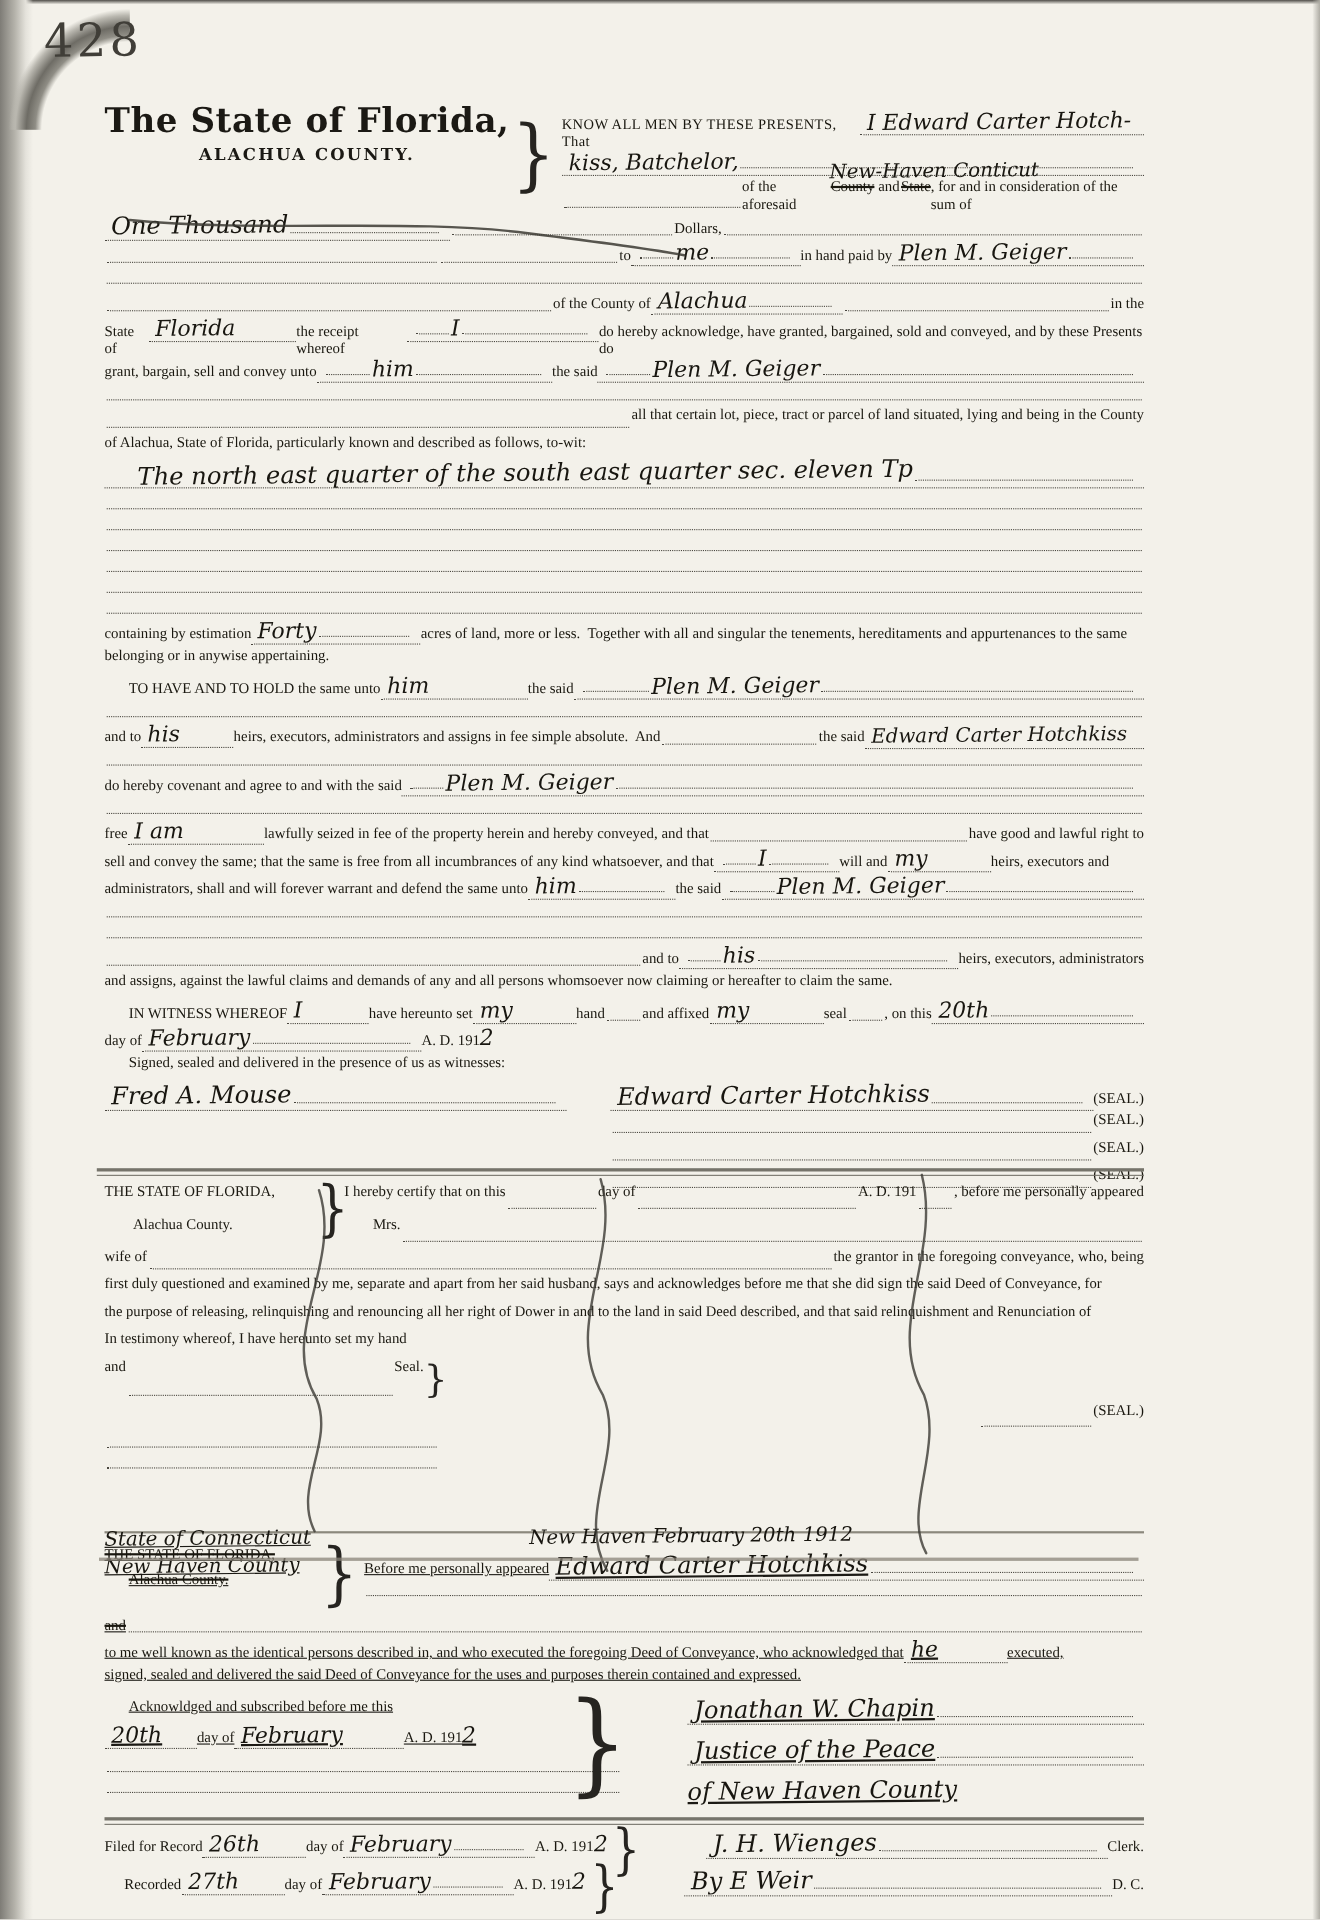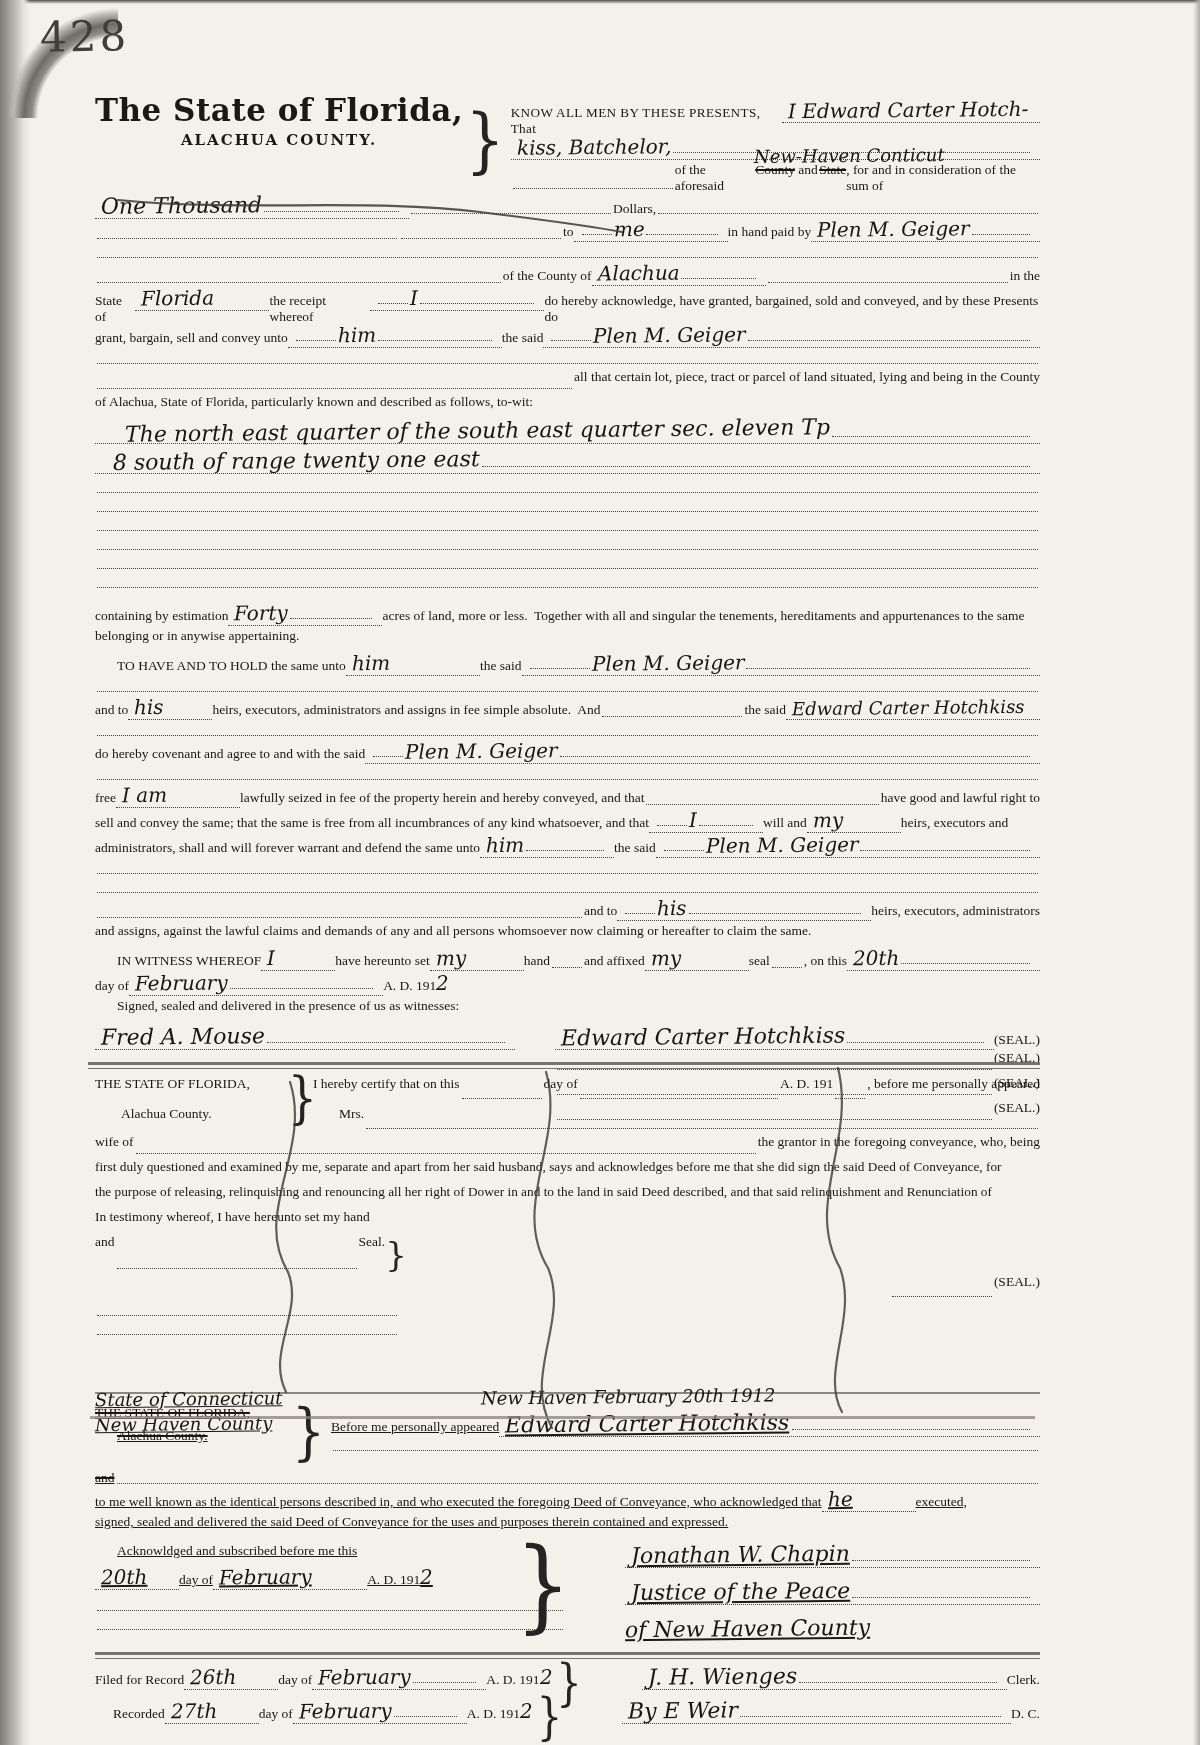--- a/index.html
+++ b/index.html
@@ -207,47 +207,41 @@
     <div class="row">
       <span class="pt">of Alachua, State of Florida, particularly known and described as follows, to-wit:</span>
     </div>
 
     <div class="row" style="min-height:30px;text-align:right;">
       <span class="useg grow" style="padding-left:30px;">
           <span class="hw big">The north east quarter of the south east quarter sec. eleven Tp</span>
           <span class="fill"></span>
         </span>
     </div>
-    <div class="row" style="min-height:30px;">
-      <span class="useg grow" style="padding-left:18px;">
-          <span class="hw big">8 south of range twenty one east</span>
-          <span class="fill"></span>
-        </span>
-    </div>
-
-    <div class="row blank">
-        <span class="fill"></span>
-      </div>
-    <div class="row blank">
-        <span class="fill"></span>
-      </div>
-    <div class="row blank">
-        <span class="fill"></span>
-      </div>
-    <div class="row blank">
-        <span class="fill"></span>
-      </div>
-    <div class="row blank">
-        <span class="fill"></span>
-      </div>
-    <div class="row blank">
-        <span class="fill"></span>
-      </div>
-
-    <div class="row" style="margin-top:10px;">
+
+    <div class="row blank">
+        <span class="fill"></span>
+      </div>
+    <div class="row blank">
+        <span class="fill"></span>
+      </div>
+    <div class="row blank">
+        <span class="fill"></span>
+      </div>
+    <div class="row blank">
+        <span class="fill"></span>
+      </div>
+    <div class="row blank">
+        <span class="fill"></span>
+      </div>
+    <div class="row blank">
+        <span class="fill"></span>
+      </div>
+
+    <div class="row" style="">
       <span class="pt">containing by estimation</span>
       <span class="useg f140">
           <span class="hw">Forty</span>
           <span class="fill"></span>
         </span>
       <span class="pt">acres of land, more or less.  Together with all and singular the tenements, hereditaments and appurtenances to the same</span>
     </div>
     <div class="row">
       <span class="pt">belonging or in anywise appertaining.</span>
     </div>

